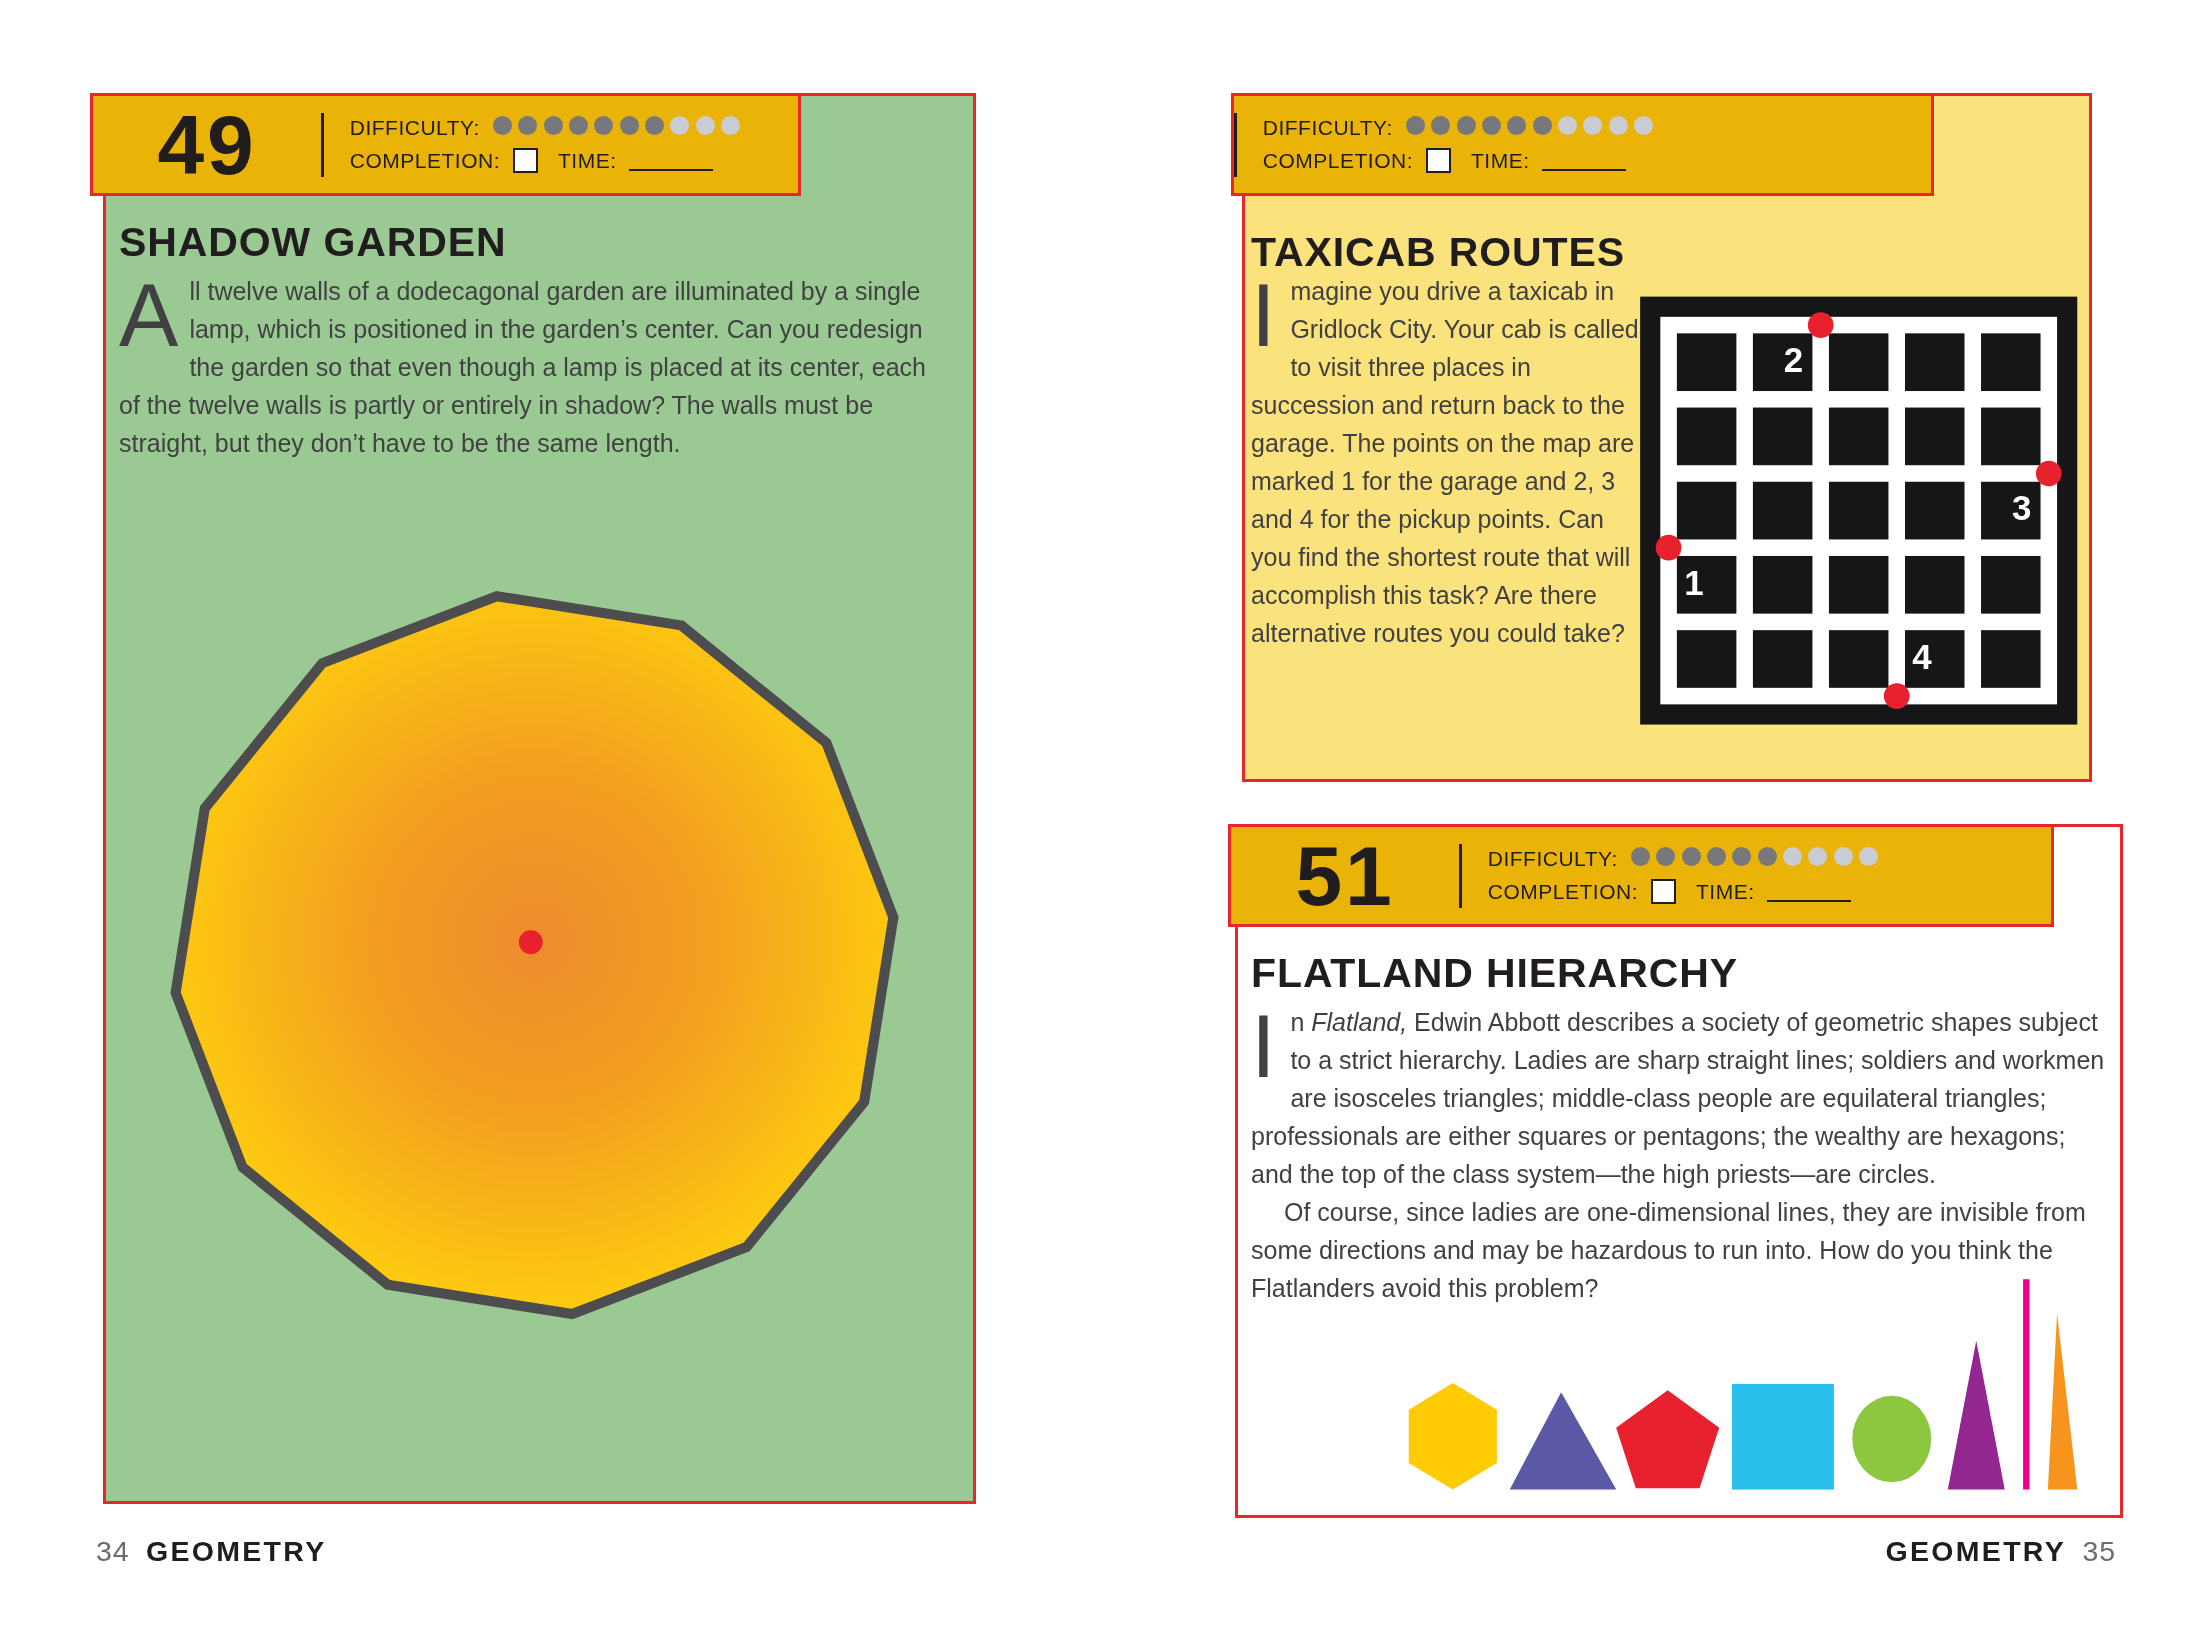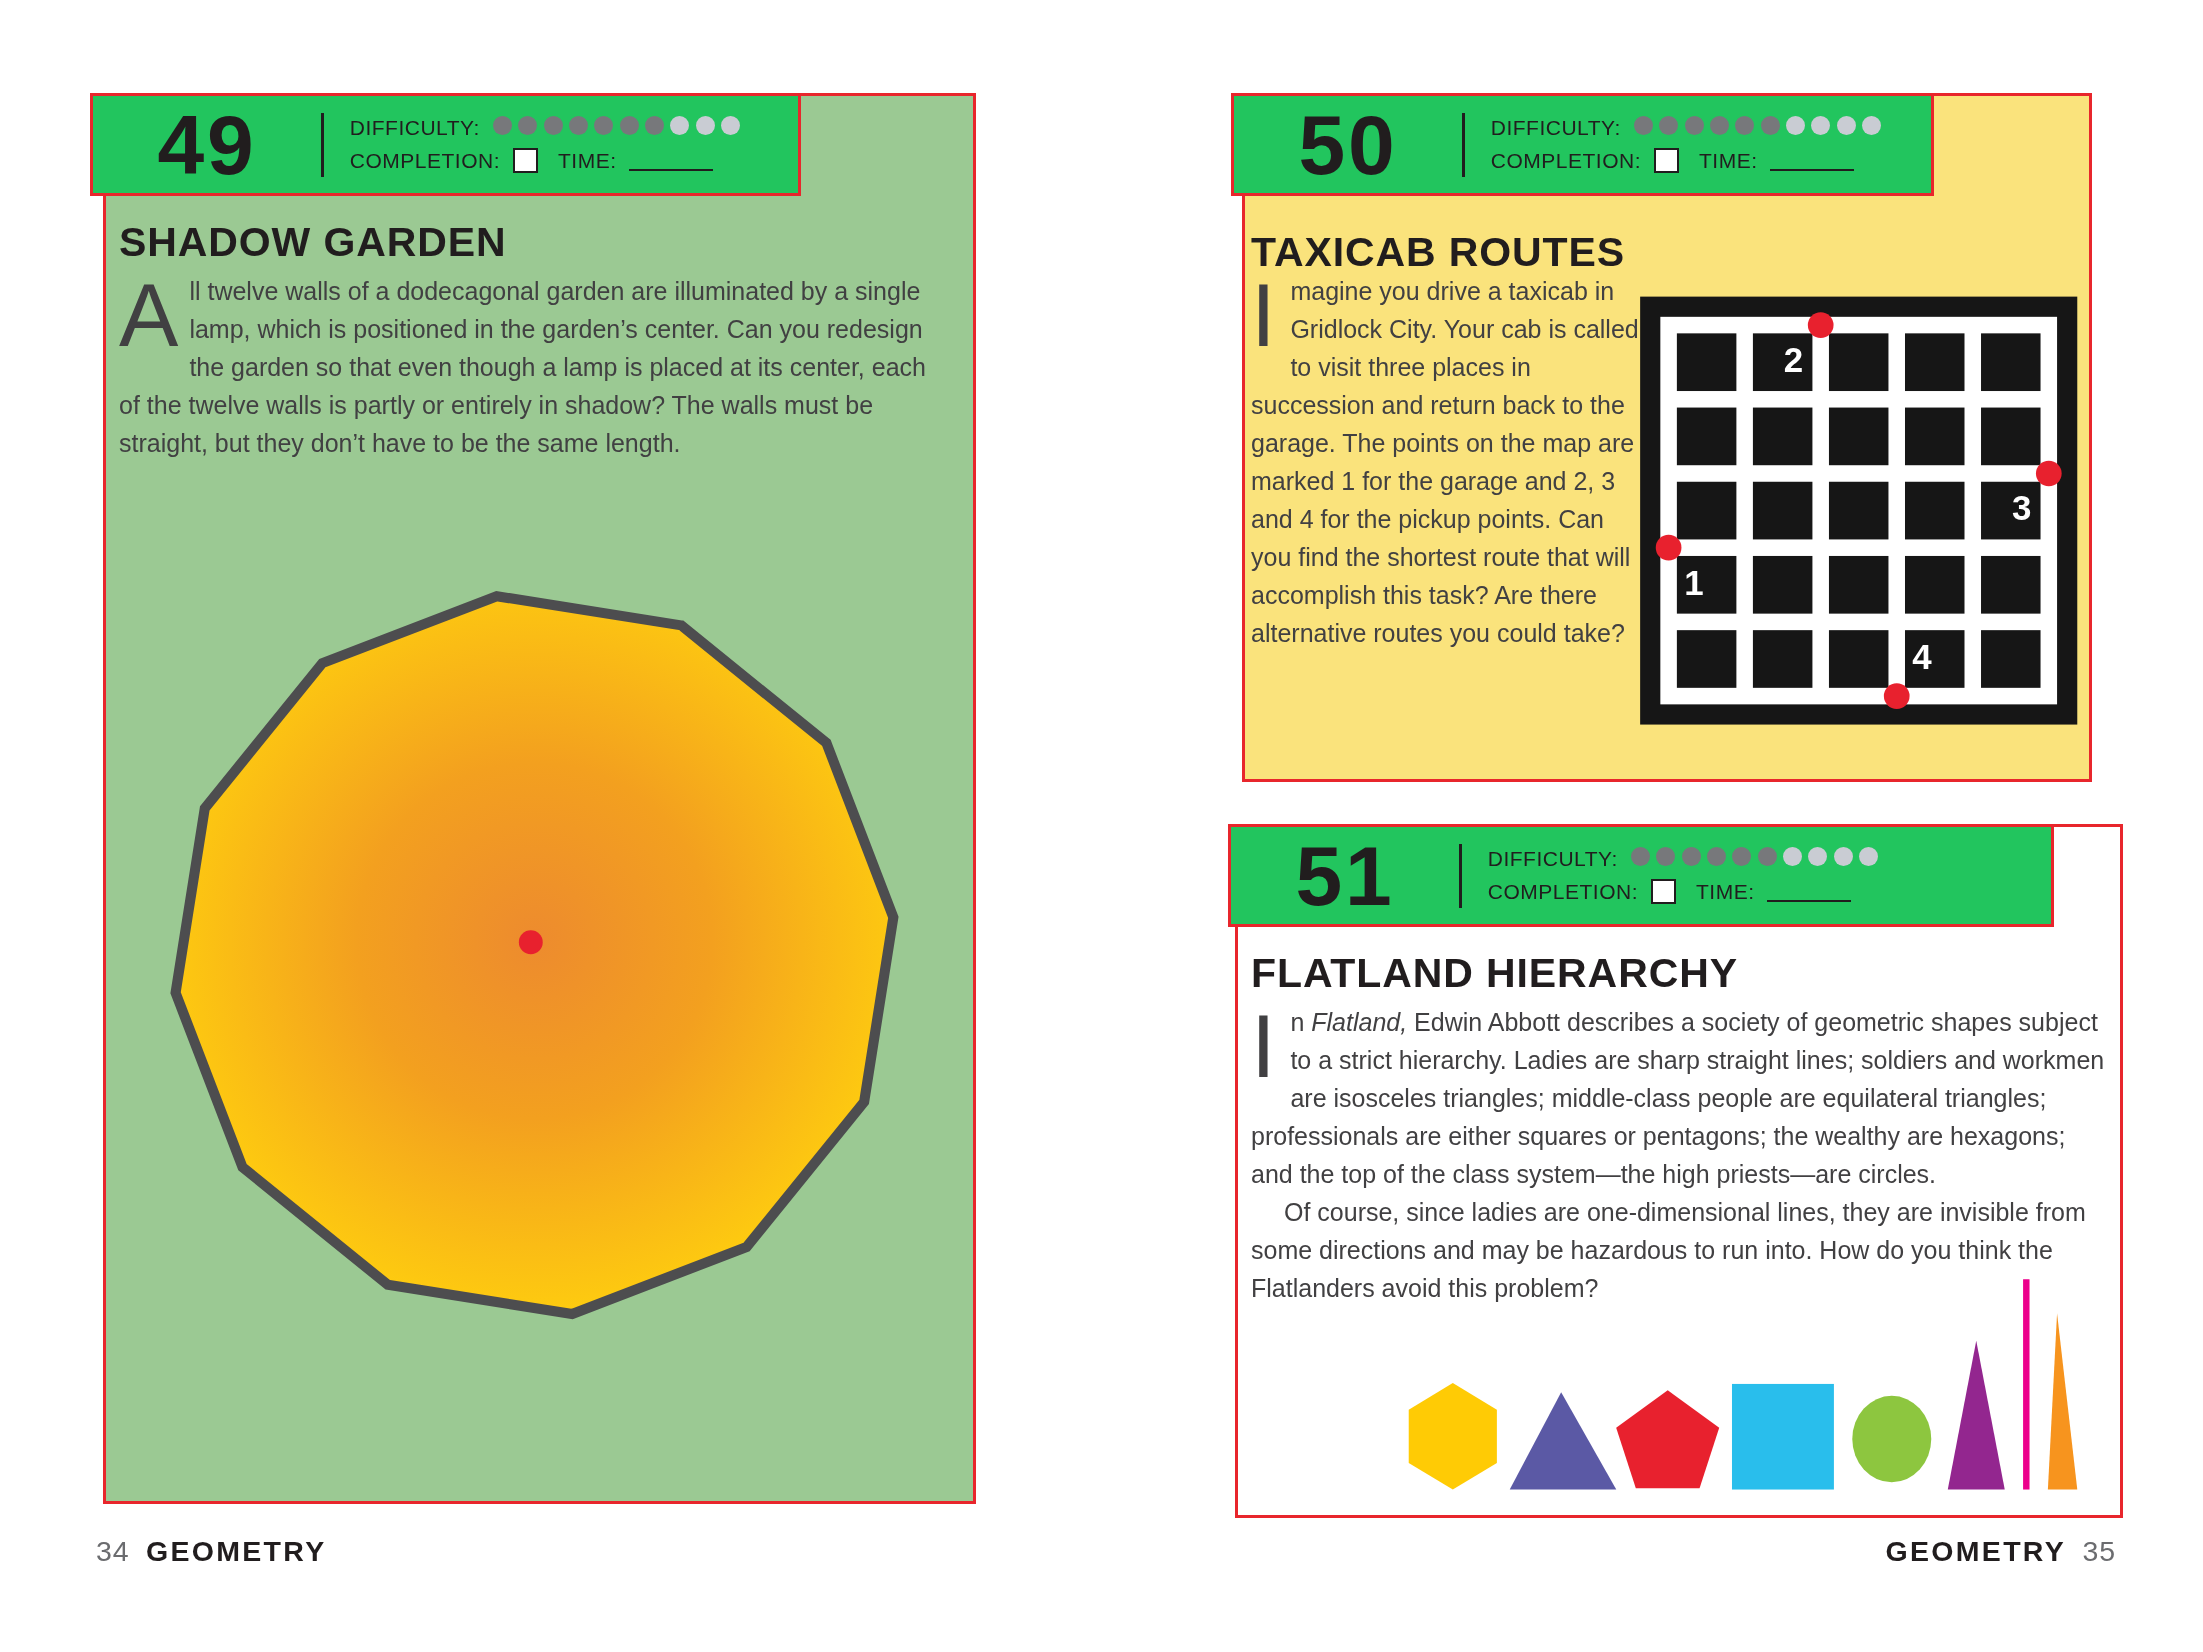--- a/index.html
+++ b/index.html
@@ -6,21 +6,21 @@
   .page{
     position:relative;width:2204px;height:1653px;background:#ffffff;
     font-family:"Liberation Sans",sans-serif;overflow:hidden;
   }
   .panel{position:absolute;border:3.7px solid #E8262C;box-sizing:border-box;}
   #panel-49{left:103px;top:93px;width:873px;height:1411px;background:#9BC993;}
   #panel-50{left:1242px;top:93px;width:850px;height:689px;background:#FAE37C;}
   #panel-51{left:1235px;top:824px;width:888px;height:694px;background:#ffffff;}
 
   .header-box{
-    position:absolute;height:103px;background:#22c55e;border:3.7px solid #E8262C;
+    position:absolute;height:103px;background:#eab308;border:3.7px solid #E8262C;
     box-sizing:border-box;display:flex;align-items:center;z-index:10;
   }
   #header-49{left:90px;top:93px;width:711px;}
   #header-50{left:1231px;top:93px;width:703px;}
   #header-51{left:1228px;top:824px;width:826px;}
 
   .num{
     width:228px;text-align:center;font-weight:bold;font-size:84px;
     color:#211D1E;letter-spacing:2.8px;line-height:92px;
   }
@@ -146,21 +146,20 @@
       <div class="hdr-row">
         <span class="hdr-label">COMPLETION:</span>
         <span class="checkbox"></span>
         <span class="hdr-label">TIME:</span>
         <span class="time-line"></span>
       </div>
     </div>
   </div>
 
   <div class="header-box" id="header-50">
-    <div class="num">50</div>
     <div class="hdr-divider"></div>
     <div class="hdr-col">
       <div class="hdr-row">
         <span class="hdr-label">DIFFICULTY:</span>
         <span class="dots"><span class="dot filled"></span><span class="dot filled"></span><span class="dot filled"></span><span class="dot filled"></span><span class="dot filled"></span><span class="dot filled"></span><span class="dot empty"></span><span class="dot empty"></span><span class="dot empty"></span><span class="dot empty"></span></span>
       </div>
       <div class="hdr-row">
         <span class="hdr-label">COMPLETION:</span>
         <span class="checkbox"></span>
         <span class="hdr-label">TIME:</span>

